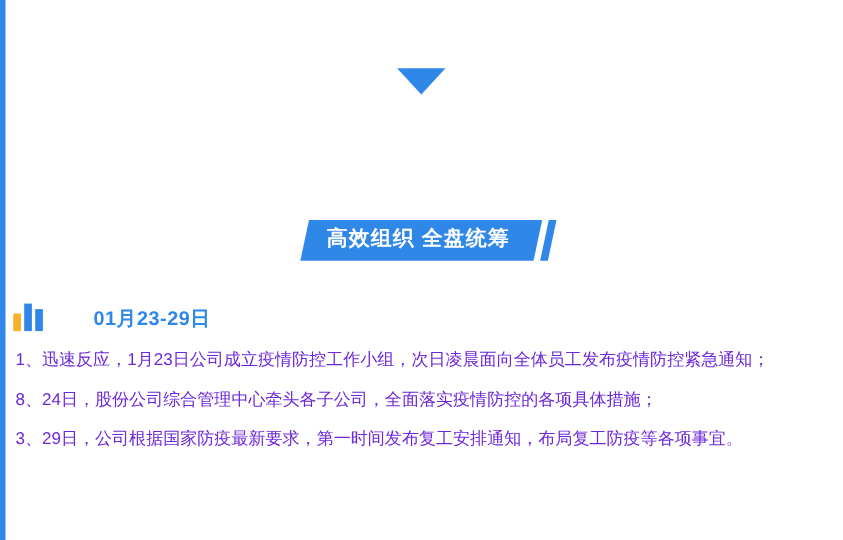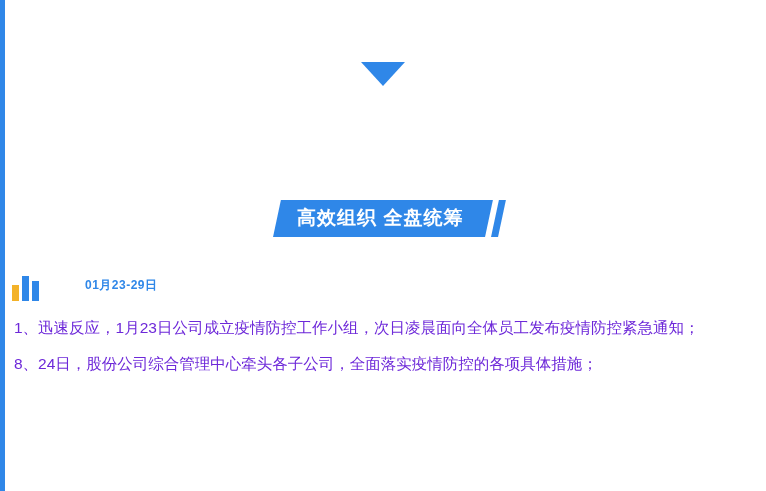--- a/index.html
+++ b/index.html
@@ -105,21 +105,21 @@
     width: 7px;
   }
   .bars-icon i.b1 { left: 0px;  height: 16px; background: #f3b229; }
   .bars-icon i.b2 { left: 10px; height: 25px; background: #2f87e8; }
   .bars-icon i.b3 { left: 20px; height: 20px; background: #2f87e8; }
 
   .date-label {
     position: absolute;
     left: 85px;
     top: 2px;
-    font-size: 12px;
+    font-size: 18px;
     font-weight: bold;
     color: #2f87e8;
     letter-spacing: 0.5px;
   }
 
   
   .body-copy {
     position: absolute;
     left: 14px;
     top: 312px;
@@ -155,15 +155,16 @@
       <i class="b1"></i>
       <i class="b2"></i>
       <i class="b3"></i>
     </div>
     <div class="date-label">01月23-29日</div>
   </div>
 
   <div class="body-copy">
     <p>1、迅速反应，1月23日公司成立疫情防控工作小组，次日凌晨面向全体员工发布疫情防控紧急通知；</p>
     <p>8、24日，股份公司综合管理中心牵头各子公司，全面落实疫情防控的各项具体措施；</p>
+    <p>3、29日，公司根据国家防疫最新要求，第一时间发布复工安排通知，布局复工防疫等各项事宜。</p>
   </div>
 
 </div>
 
 </body></html>

